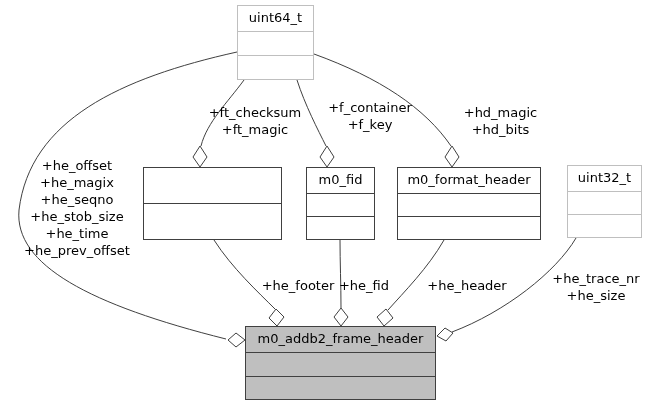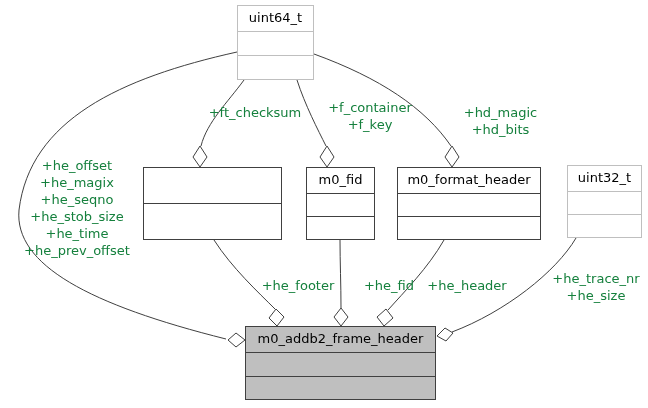--- a/index.html
+++ b/index.html
@@ -16,21 +16,21 @@
     flex:0 0 25px;line-height:24px;text-align:center;font-size:13px;
     border-bottom:1px solid #404040;white-space:nowrap;overflow:hidden;
   }
   .node .r{flex:1 1 auto;border-bottom:1px solid #404040;}
   .node .r.last{border-bottom:none;}
   .node.tpl{border-color:#bfbfbf;}
   .node.tpl .t,.node.tpl .r{border-color:#bfbfbf;}
   .node.current{background:#bfbfbf;}
   .elabel{
     position:absolute;font-size:13px;line-height:17px;text-align:center;
-    white-space:nowrap;color:#15803d;
+    white-space:nowrap;color:#000000;
   }
 </style>
 </head>
 <body>
 
 <div id="canvas">
 
   <svg id="edges" viewBox="0 0 648 408" xmlns="http://www.w3.org/2000/svg">
     <g fill="none" stroke="#404040" stroke-width="1">
       <path d="M 237 52 C 120 78, 30 120, 19 210 C 14 265, 90 305, 226 339"></path>
@@ -84,20 +84,21 @@
   </div>
 
   <div class="node current" style="left:245px;top:326px;width:191px;height:74px">
     <div class="t">m0_addb2_frame_header</div>
     <div class="r"></div>
     <div class="r last"></div>
   </div>
 
   <div class="elabel" style="left:196px;top:104px;width:118px">
     <div>+ft_checksum</div>
+    <div>+ft_magic</div>
   </div>
 
   <div class="elabel" style="left:320px;top:99px;width:100px">
     <div>+f_container</div>
     <div>+f_key</div>
   </div>
 
   <div class="elabel" style="left:453px;top:104px;width:95px">
     <div>+hd_magic</div>
     <div>+hd_bits</div>
@@ -107,21 +108,21 @@
     <div>+he_offset</div>
     <div>+he_magix</div>
     <div>+he_seqno</div>
     <div>+he_stob_size</div>
     <div>+he_time</div>
     <div>+he_prev_offset</div>
   </div>
 
   <div class="elabel" style="left:258px;top:277px;width:80px">+he_footer</div>
 
-  <div class="elabel" style="left:361px;top:277px;width:56px">+he_fid</div>
+  <div class="elabel" style="left:336px;top:277px;width:56px">+he_fid</div>
 
   <div class="elabel" style="left:424px;top:277px;width:86px">+he_header</div>
 
   <div class="elabel" style="left:546px;top:270px;width:100px">
     <div>+he_trace_nr</div>
     <div>+he_size</div>
   </div>
 
 </div>
 

